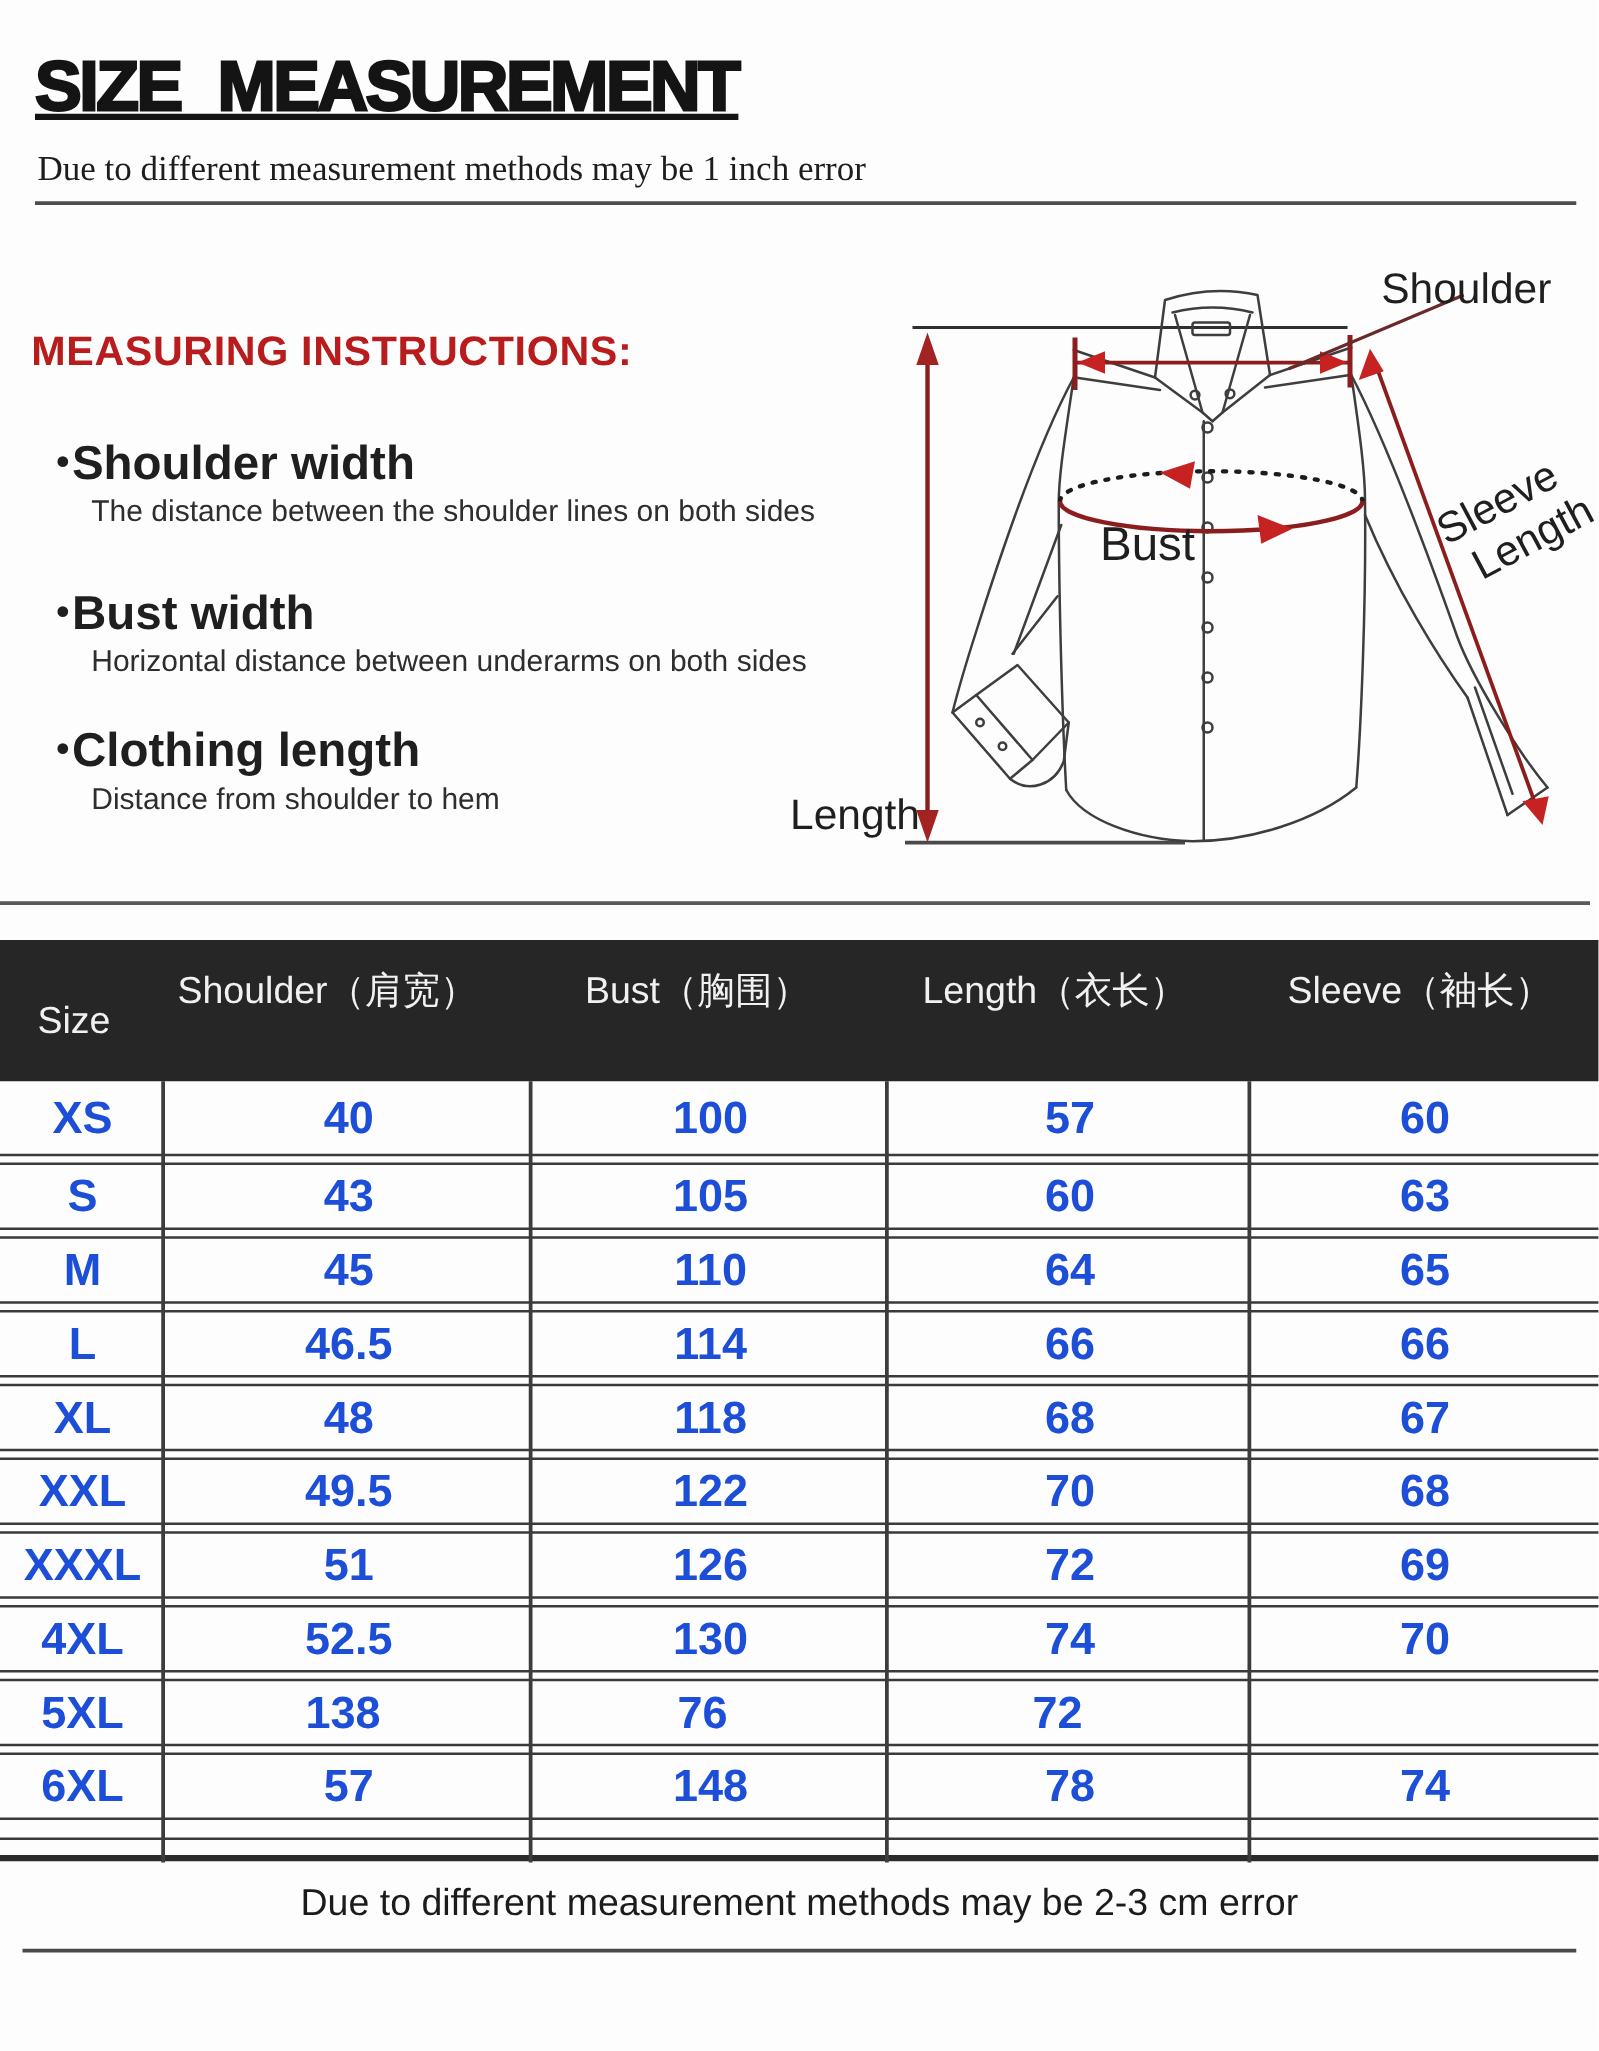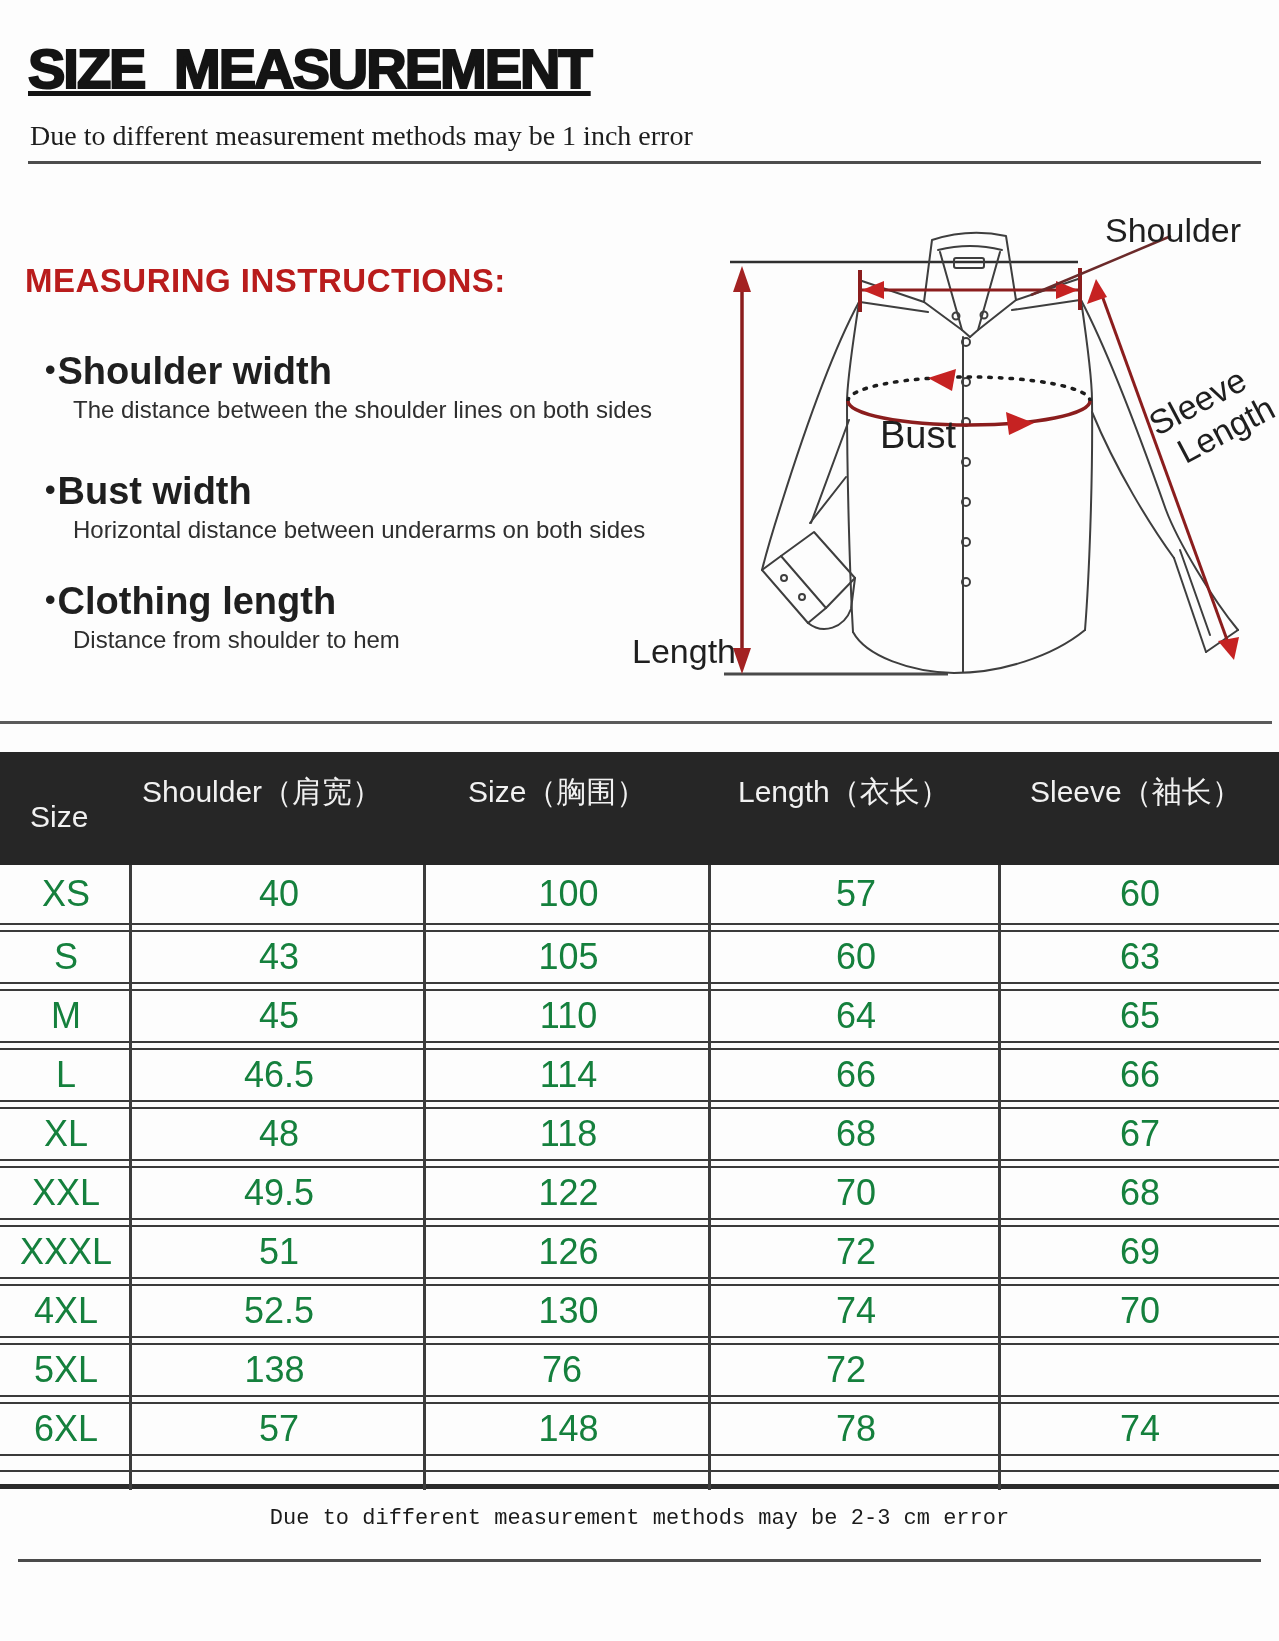--- a/index.html
+++ b/index.html
@@ -45,33 +45,33 @@
   .th-size{left:30px; top:48px;}
   .th-shoulder{left:142px; top:20px;}
   .th-bust{left:468px; top:20px;}
   .th-length{left:738px; top:20px;}
   .th-sleeve{left:1030px; top:20px;}
   .tbody{position:absolute; left:0; top:865px; width:1279px;}
   .trow{display:flex; height:50px; border-bottom:2.5px solid #3a3a3a; margin-bottom:5px;}
   .tbody .trow:first-child{height:58px;}
   .tbody .trow + .trow{border-top:2.5px solid #3a3a3a;}
   .trow .c{display:flex; align-items:center; justify-content:center;
-    font-weight:400; color:#15803d; font-size:36px;}
+    font-weight:700; color:#1d4ed8; font-size:36px;}
   .c0{width:132px; font-size:34px;}
   .c1{width:294px;} .c2{width:285px;} .c3{width:290px;} .c4{width:278px;}
   .trow-empty{
     position:absolute; left:0; top:1470px; width:1279px; height:12px;
     border-top:2.5px solid #3a3a3a; border-bottom:5px solid #2b2b2b;
   }
   .vline{position:absolute; top:865px; width:3px; height:625px; background:#3c3c3c;}
   .vl1{left:129px;} .vl2{left:423px;} .vl3{left:708px;} .vl4{left:998px;}
   
   .footer-note{
     position:absolute; left:0; top:1506px; width:1279px; margin:0;
-    text-align:center; font-size:22px; color:#1b1b1b;font-family:Liberation Mono, monospace;
+    text-align:center; font-size:30px; color:#1b1b1b;
   }
   .rule-bottom{position:absolute; left:18px; top:1559px; width:1243px; height:3px; background:#4a4a4a;}
 </style>
 </head>
 <body>
 
 <div class="canvas">
 
   <h1 class="title">SIZE MEASUREMENT</h1>
   <p class="subtitle">Due to different measurement methods may be 1 inch error</p>
@@ -177,21 +177,21 @@
       <text class="dg-label" x="0" y="0" text-anchor="middle">Sleeve</text>
       <text class="dg-label" x="12" y="38" text-anchor="middle">Length</text>
     </g>
   </svg>
 
   <div class="rule-mid"></div>
 
   <div class="thead">
     <span class="th-size">Size</span>
     <span class="th-shoulder">Shoulder（肩宽）</span>
-    <span class="th-bust">Size（胸围）</span>
+    <span class="th-bust">Bust（胸围）</span>
     <span class="th-length">Length（衣长）</span>
     <span class="th-sleeve">Sleeve（袖长）</span>
   </div>
 
   <div class="tbody">
 
   <div class="trow">
       <div class="c c0">XS</div>
       <div class="c c1">40</div>
       <div class="c c2">100</div>

